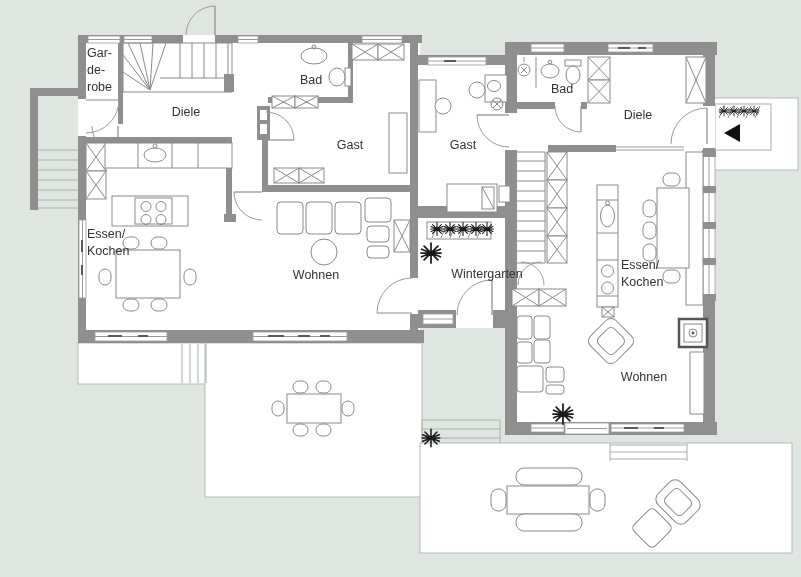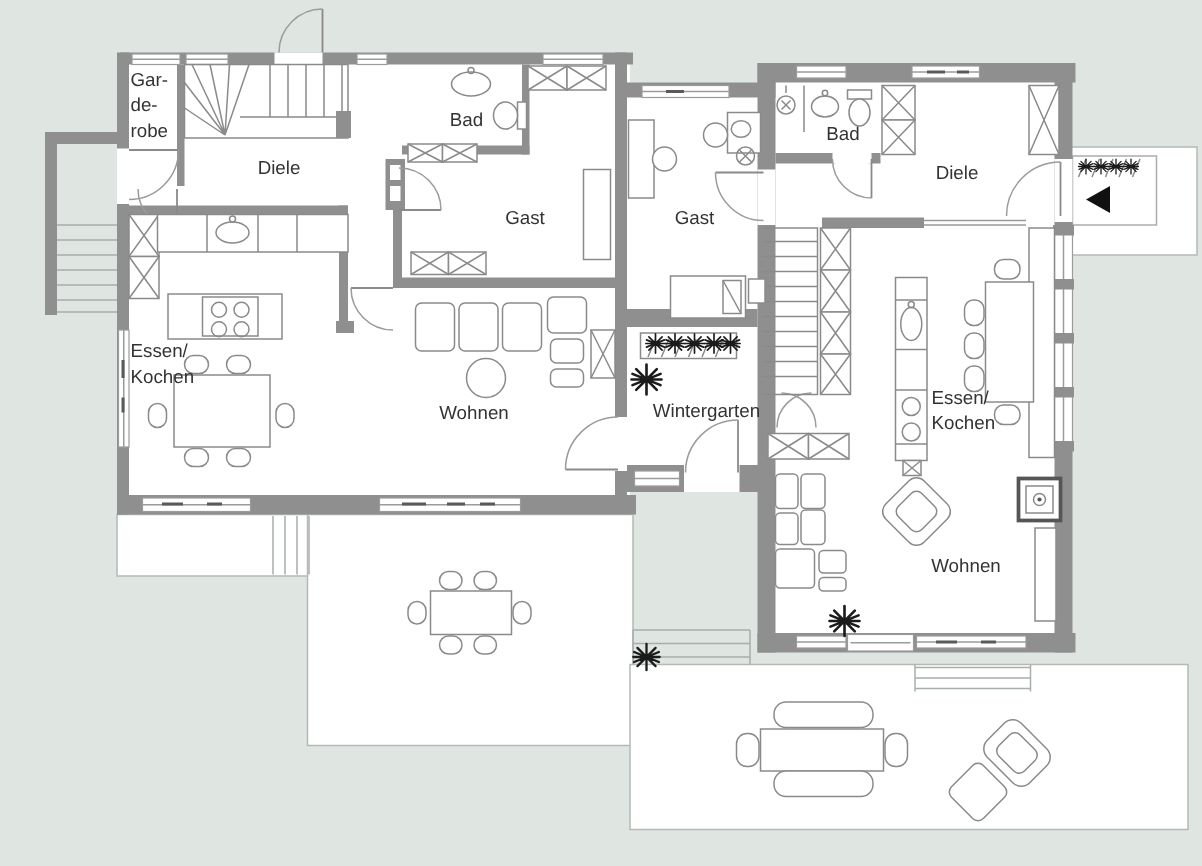--- a/index.html
+++ b/index.html
@@ -445,19 +445,19 @@
   <div class="lbl" style="left:87px;top:45px;">Gar-
 de-
 robe</div>
   <div class="lbl c" style="left:158px;top:104px;width:56px;">Diele</div>
   <div class="lbl c" style="left:296px;top:72px;width:30px;">Bad</div>
   <div class="lbl c" style="left:324px;top:137px;width:52px;">Gast</div>
   <div class="lbl" style="left:87px;top:226px;">Essen/
 Kochen</div>
   <div class="lbl c" style="left:284px;top:267px;width:64px;">Wohnen</div>
   <div class="lbl c" style="left:437px;top:137px;width:52px;">Gast</div>
-  <div class="lbl c" style="left:424px;top:266px;width:94px;">Wintergarten</div>
+  <div class="lbl c" style="left:440px;top:266px;width:94px;">Wintergarten</div>
   <div class="lbl c" style="left:546px;top:81px;width:32px;">Bad</div>
   <div class="lbl c" style="left:612px;top:107px;width:52px;">Diele</div>
   <div class="lbl" style="left:621px;top:257px;">Essen/
 Kochen</div>
   <div class="lbl c" style="left:611px;top:369px;width:66px;">Wohnen</div>
 </div>
 
 </body></html>

